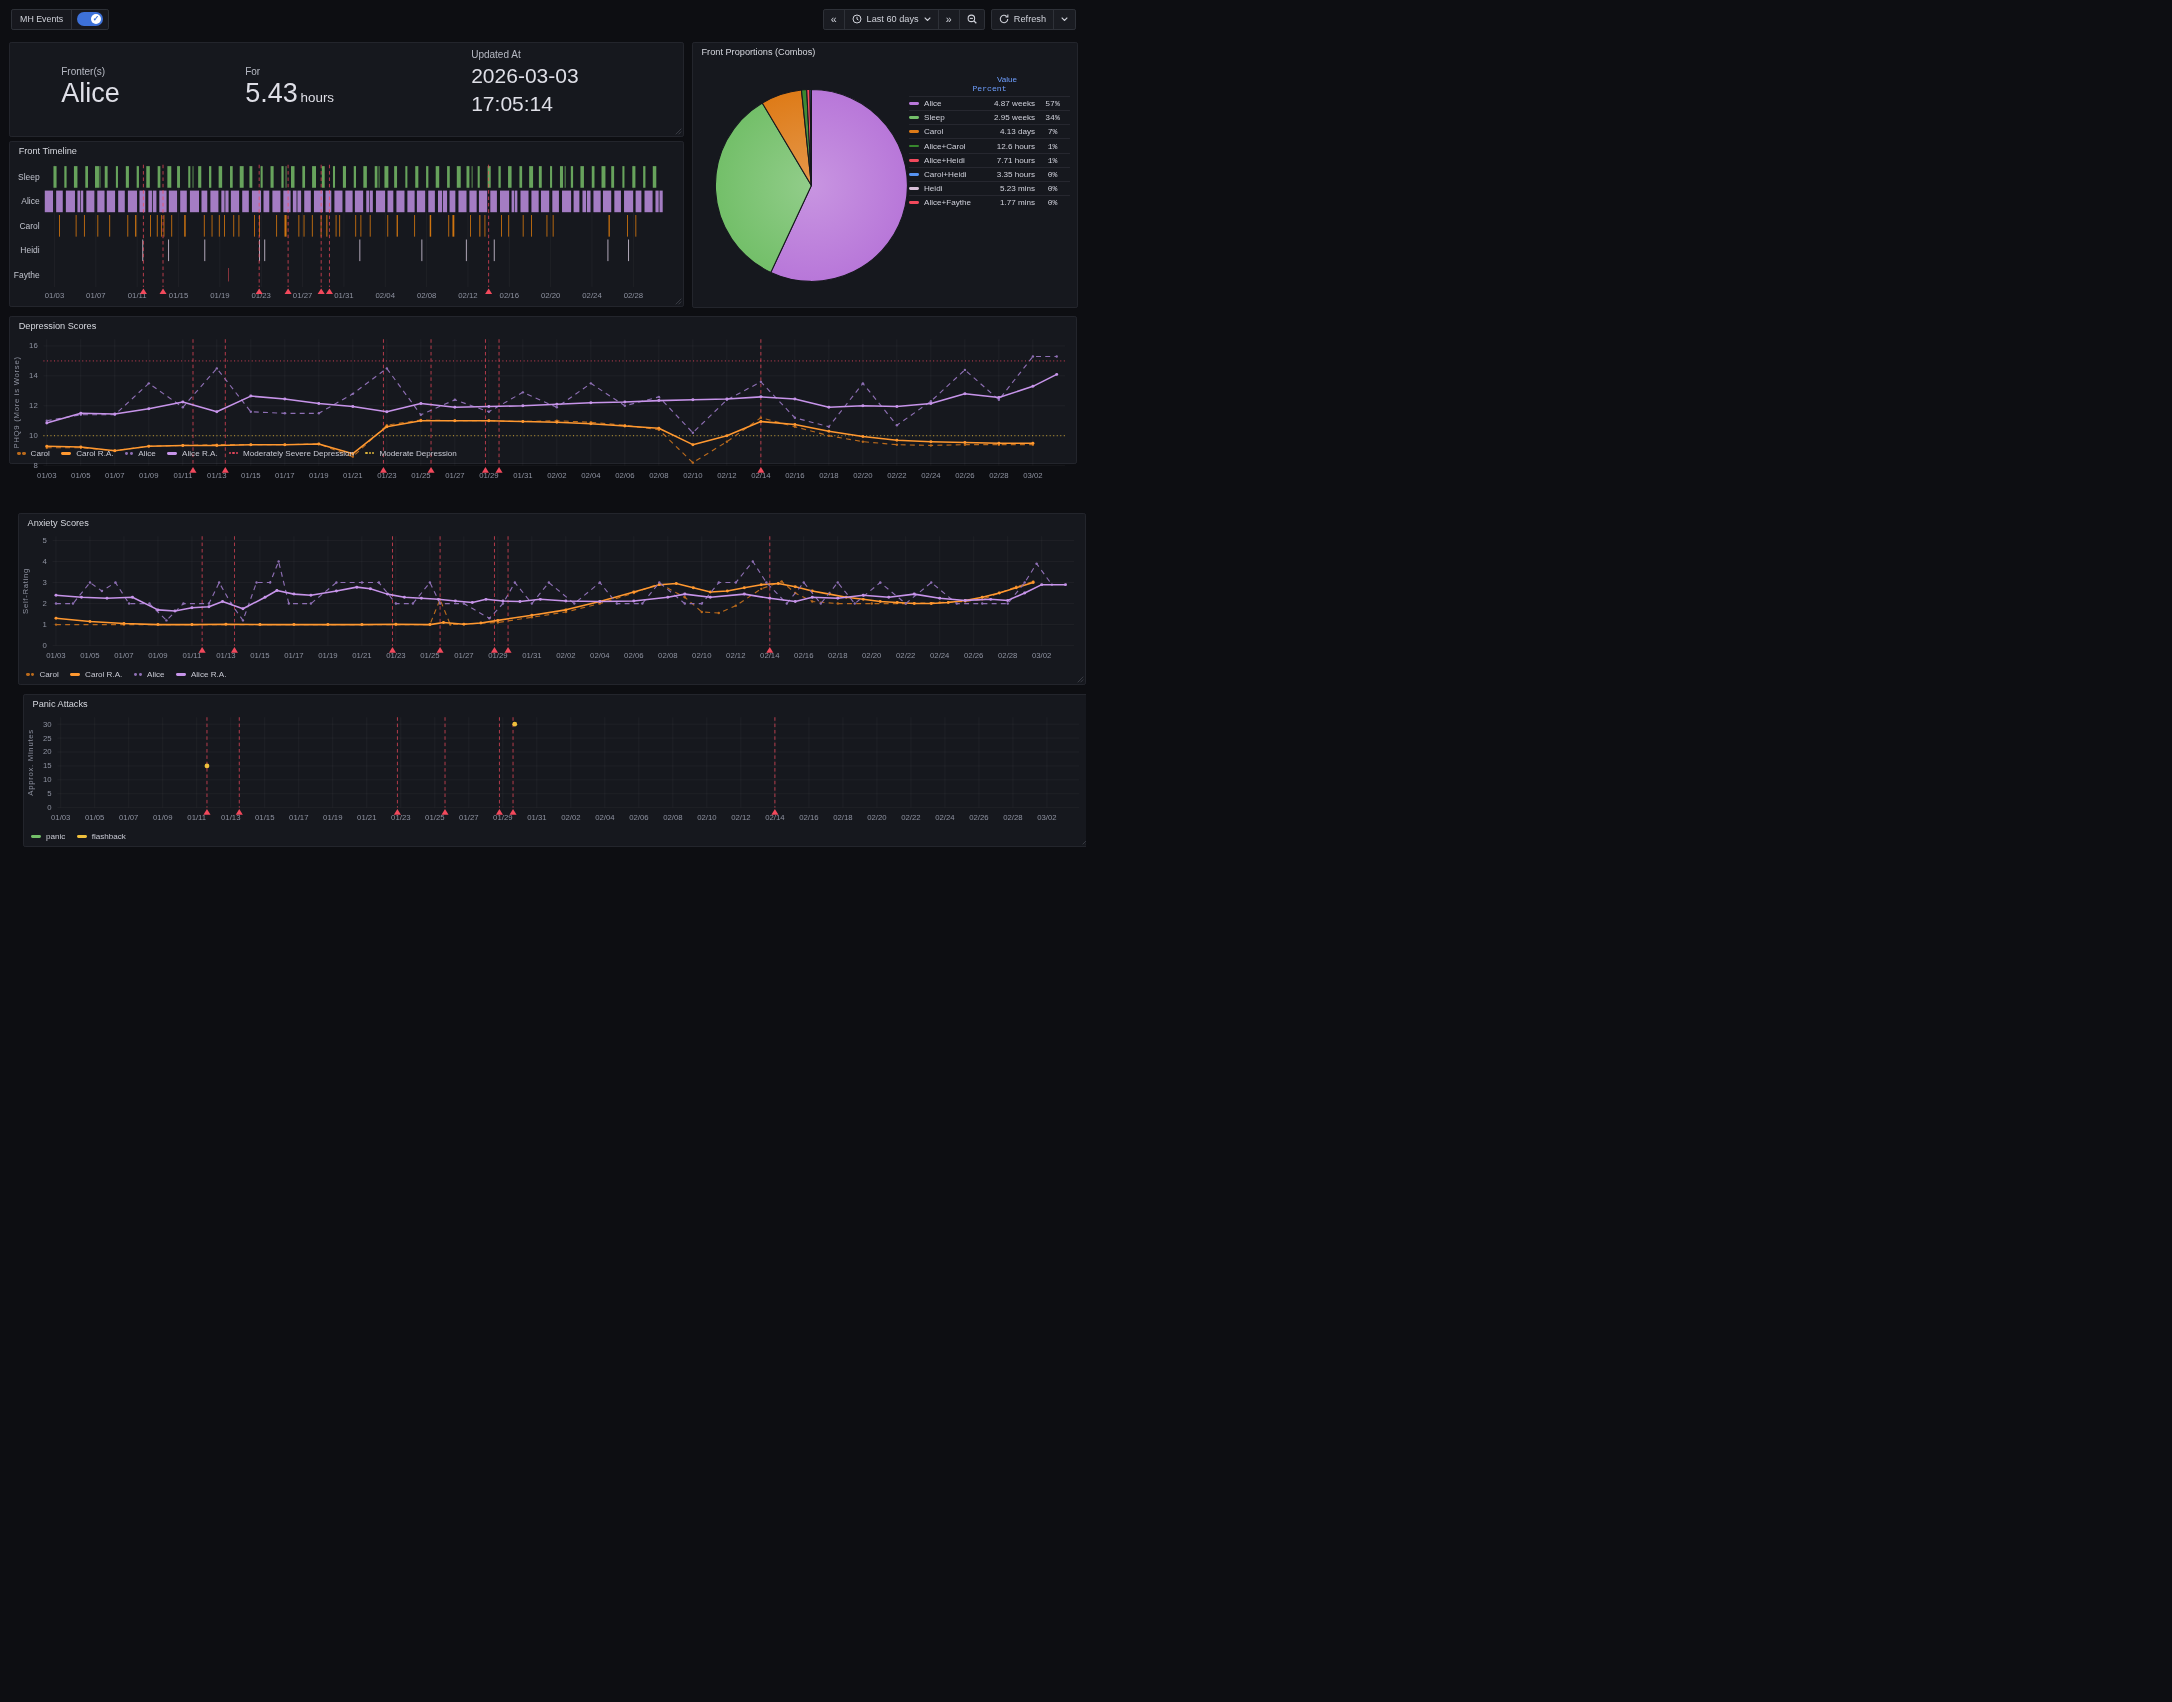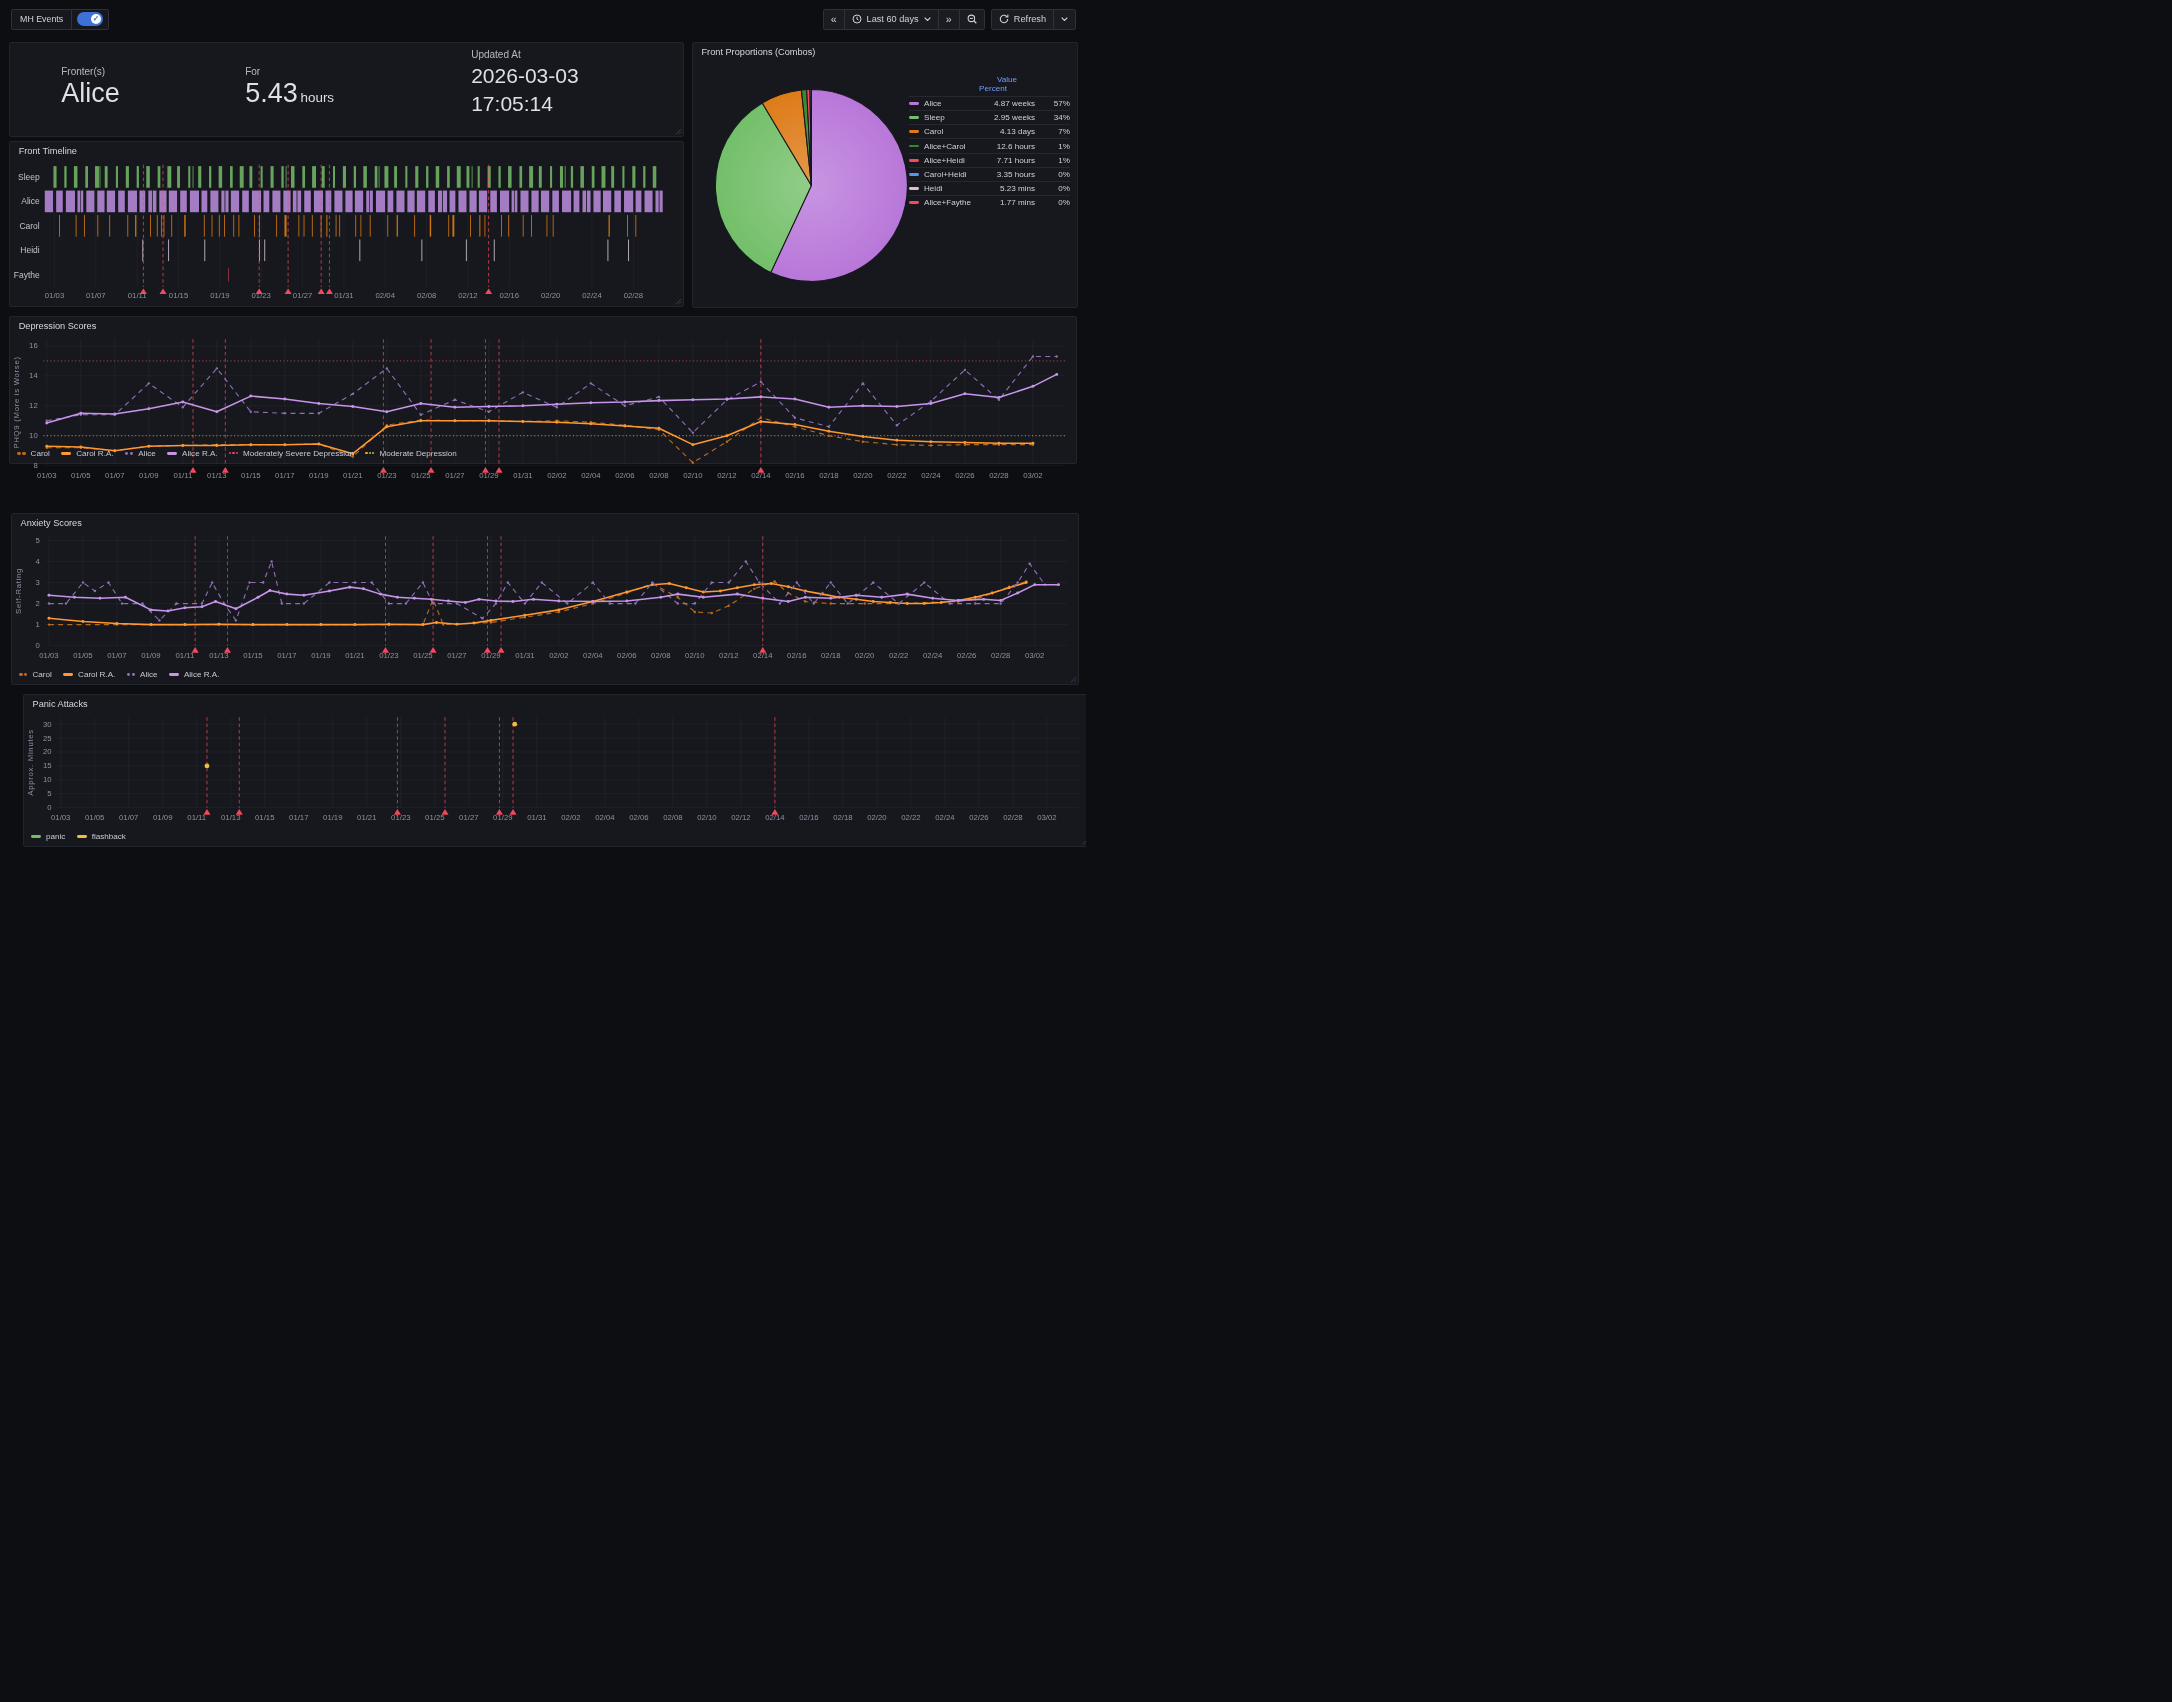--- a/index.html
+++ b/index.html
@@ -33,21 +33,21 @@
   .statlabel{font-size:10px;color:#b6b9c3;margin-bottom:2.8px;}
   .statval{font-size:27px;font-weight:500;color:#dfdfe7;line-height:1.1;}
   .statval .suffix{font-size:13.4px;margin-left:2.8px;}
   .statval-sm{font-size:21px;line-height:1.3;}
   .rsz{position:absolute;right:1.4px;bottom:1.4px;width:7px;height:7px;opacity:.4;cursor:nwse-resize;}
   #pie-legend{position:absolute;right:7px;top:30px;width:161px;font-size:8.1px;color:#cfd0da;}
   .prow{display:flex;align-items:center;padding:2.1px 0;border-top:0.7px solid rgba(204,204,220,.09);cursor:pointer;}
   .prow.hdr{border-top:none;color:#6e9fff;font-weight:500;cursor:default;padding-bottom:2.8px;flex-direction:column;}
   .prow .nm{flex:1;display:flex;align-items:center;gap:5px;min-width:0;}
   .prow .vl{width:55px;text-align:right;}
-  .prow .pc{width:35px;text-align:right;}
+  .prow .pc{width:35px;text-align:center;font-family:Liberation Mono, monospace;}
   .psw{display:inline-block;width:10px;height:2.8px;border-radius:1.4px;}
   svg text{font-family:"Liberation Sans",sans-serif;}
 </style>
 </head>
 <body>
 <div id="app">
 
   <div class="topbar">
     <div class="ctrl-left">
       <span class="ctrl-label">MH Events</span>
@@ -749,21 +749,21 @@
           <span class="sw dots">
             <i style="background:#D9B13B"></i>
             <i style="background:#D9B13B"></i>
             <i style="background:#D9B13B"></i>
           </span>
           <span>Moderate Depression</span>
         </span>
       </div>
   </div>
 
-  <div class="panel" id="p-anx" style="left:11px;top:513px;width:1068px;height:172px;">
+  <div class="panel" id="p-anx" style="left:18px;top:513px;width:1068px;height:172px;">
     <div class="ptitle">Anxiety Scores</div>
     <div class="chartwrap" id="anx-wrap" style="top:18.4px;bottom:20px;"><svg width="1066" height="132" viewBox="0 0 1507 187">
           <line x1="50.8153078202995" y1="6" x2="50.8153078202995" y2="161" stroke="rgba(204,204,220,0.07)"></line>
           <text x="50.8153078202995" y="178" text-anchor="middle" font-size="11" fill="#8e92a0">01/03</text>
           <line x1="98.96838602329451" y1="6" x2="98.96838602329451" y2="161" stroke="rgba(204,204,220,0.07)"></line>
           <text x="98.96838602329451" y="178" text-anchor="middle" font-size="11" fill="#8e92a0">01/05</text>
           <line x1="147.12146422628953" y1="6" x2="147.12146422628953" y2="161" stroke="rgba(204,204,220,0.07)"></line>
           <text x="147.12146422628953" y="178" text-anchor="middle" font-size="11" fill="#8e92a0">01/07</text>
           <line x1="195.27454242928454" y1="6" x2="195.27454242928454" y2="161" stroke="rgba(204,204,220,0.07)"></line>
           <text x="195.27454242928454" y="178" text-anchor="middle" font-size="11" fill="#8e92a0">01/09</text>

